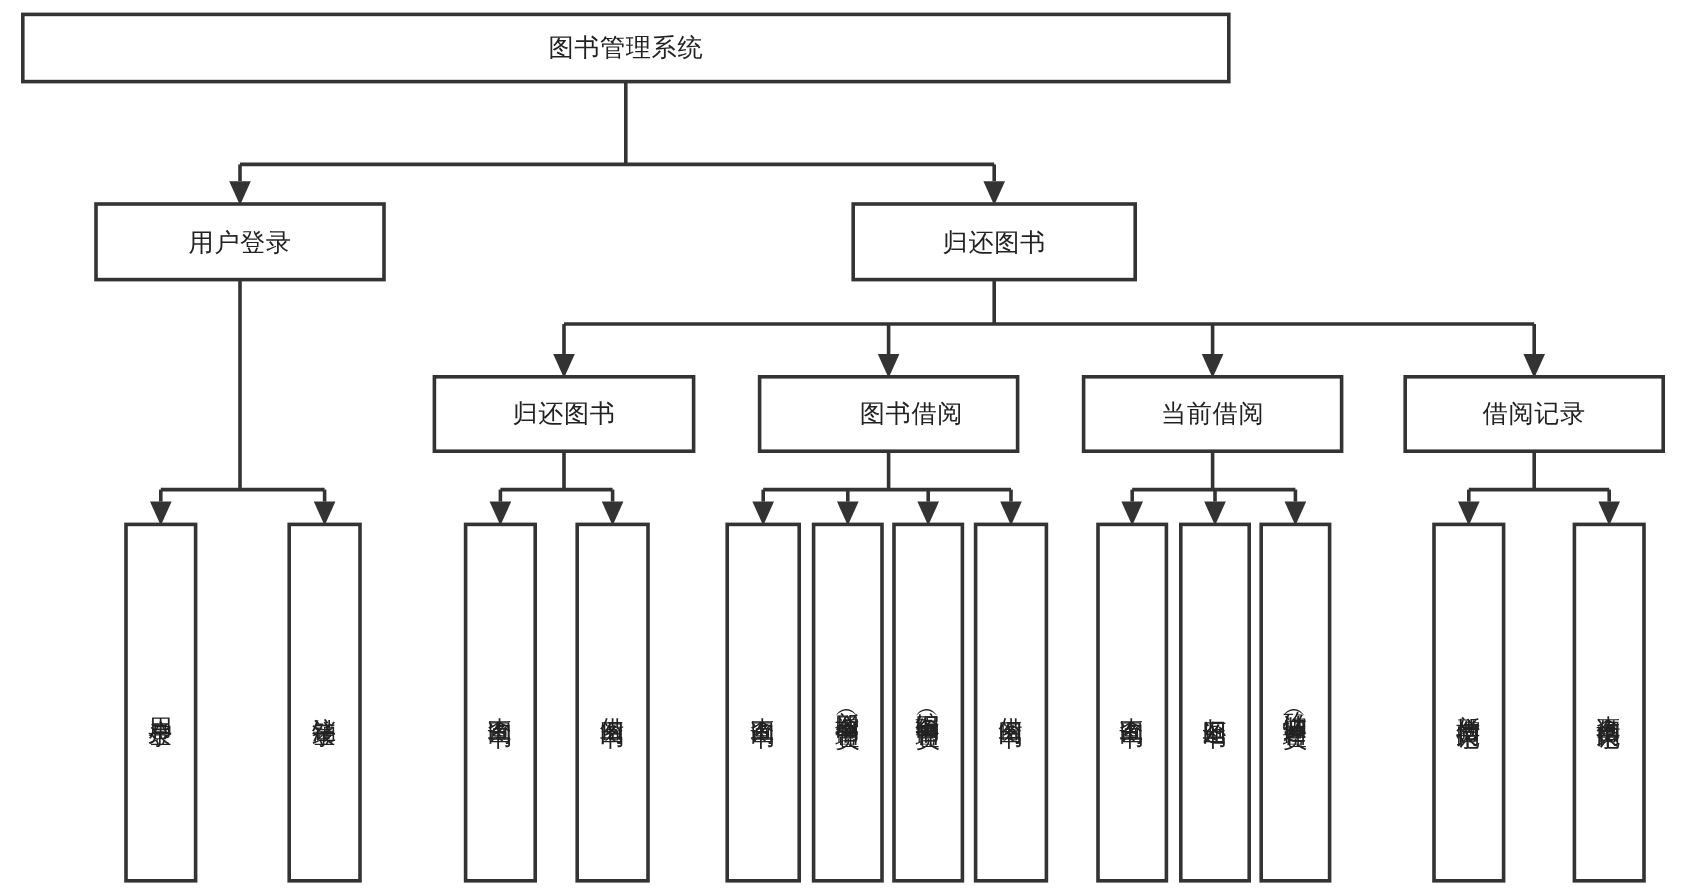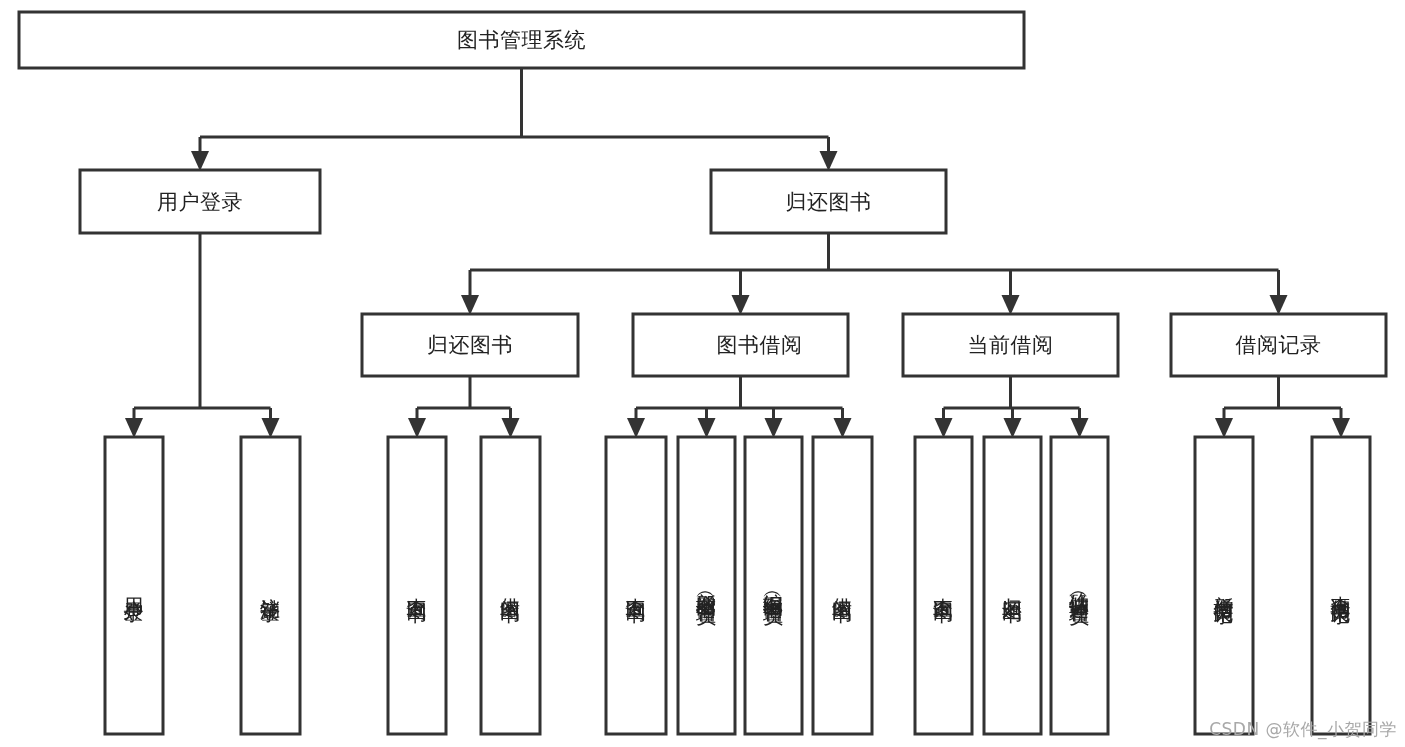--- a/index.html
+++ b/index.html
@@ -199,15 +199,14 @@
       <div class="node-label-v" style="left: 984px; top: 437px; width: 57px; height: 297px;">归还图书</div>
       <div class="node-hit" style="left: 984px; top: 437px; width: 57px; height: 297px; position: absolute;"></div>
       <div class="node-label-v" style="left: 1051px; top: 437px; width: 57px; height: 297px;">确认归还（管理员）</div>
       <div class="node-hit" style="left: 1051px; top: 437px; width: 57px; height: 297px; position: absolute;"></div>
       <div class="node-label-v" style="left: 1195px; top: 437px; width: 58px; height: 297px;">新增借阅记录</div>
       <div class="node-hit" style="left: 1195px; top: 437px; width: 58px; height: 297px; position: absolute;"></div>
       <div class="node-label-v" style="left: 1312px; top: 437px; width: 58px; height: 297px;">查询借阅记录</div>
       <div class="node-hit" style="left: 1312px; top: 437px; width: 58px; height: 297px; position: absolute;"></div>
     </div>
 
-  <div id="watermark">CSDN @软件_小贺同学</div>
 
 </div>
 
 </body></html>

